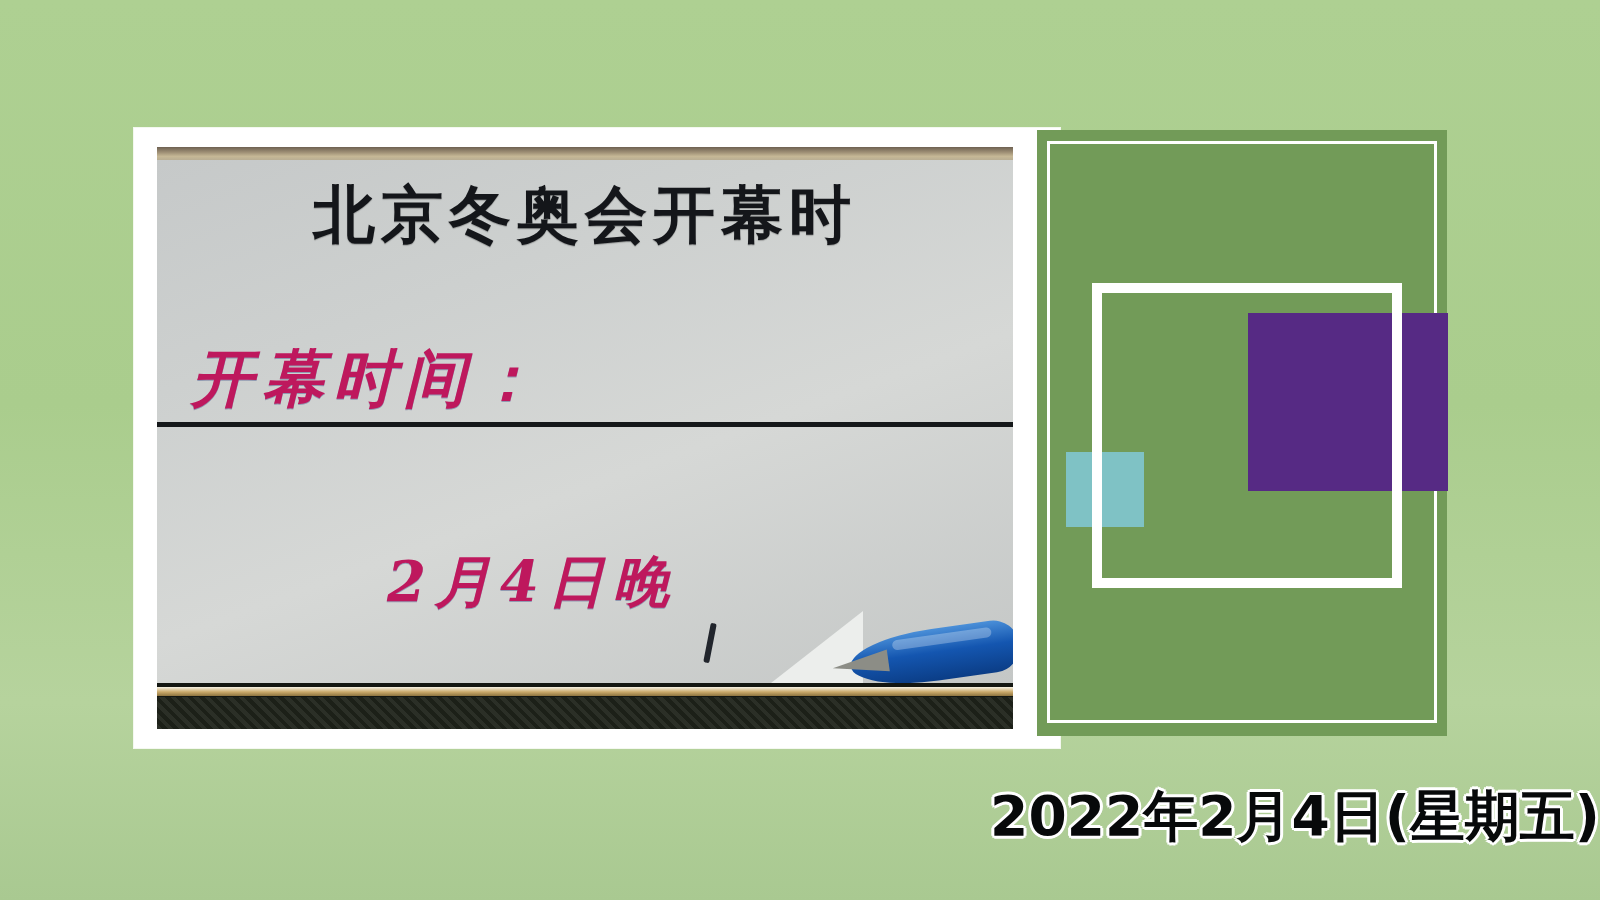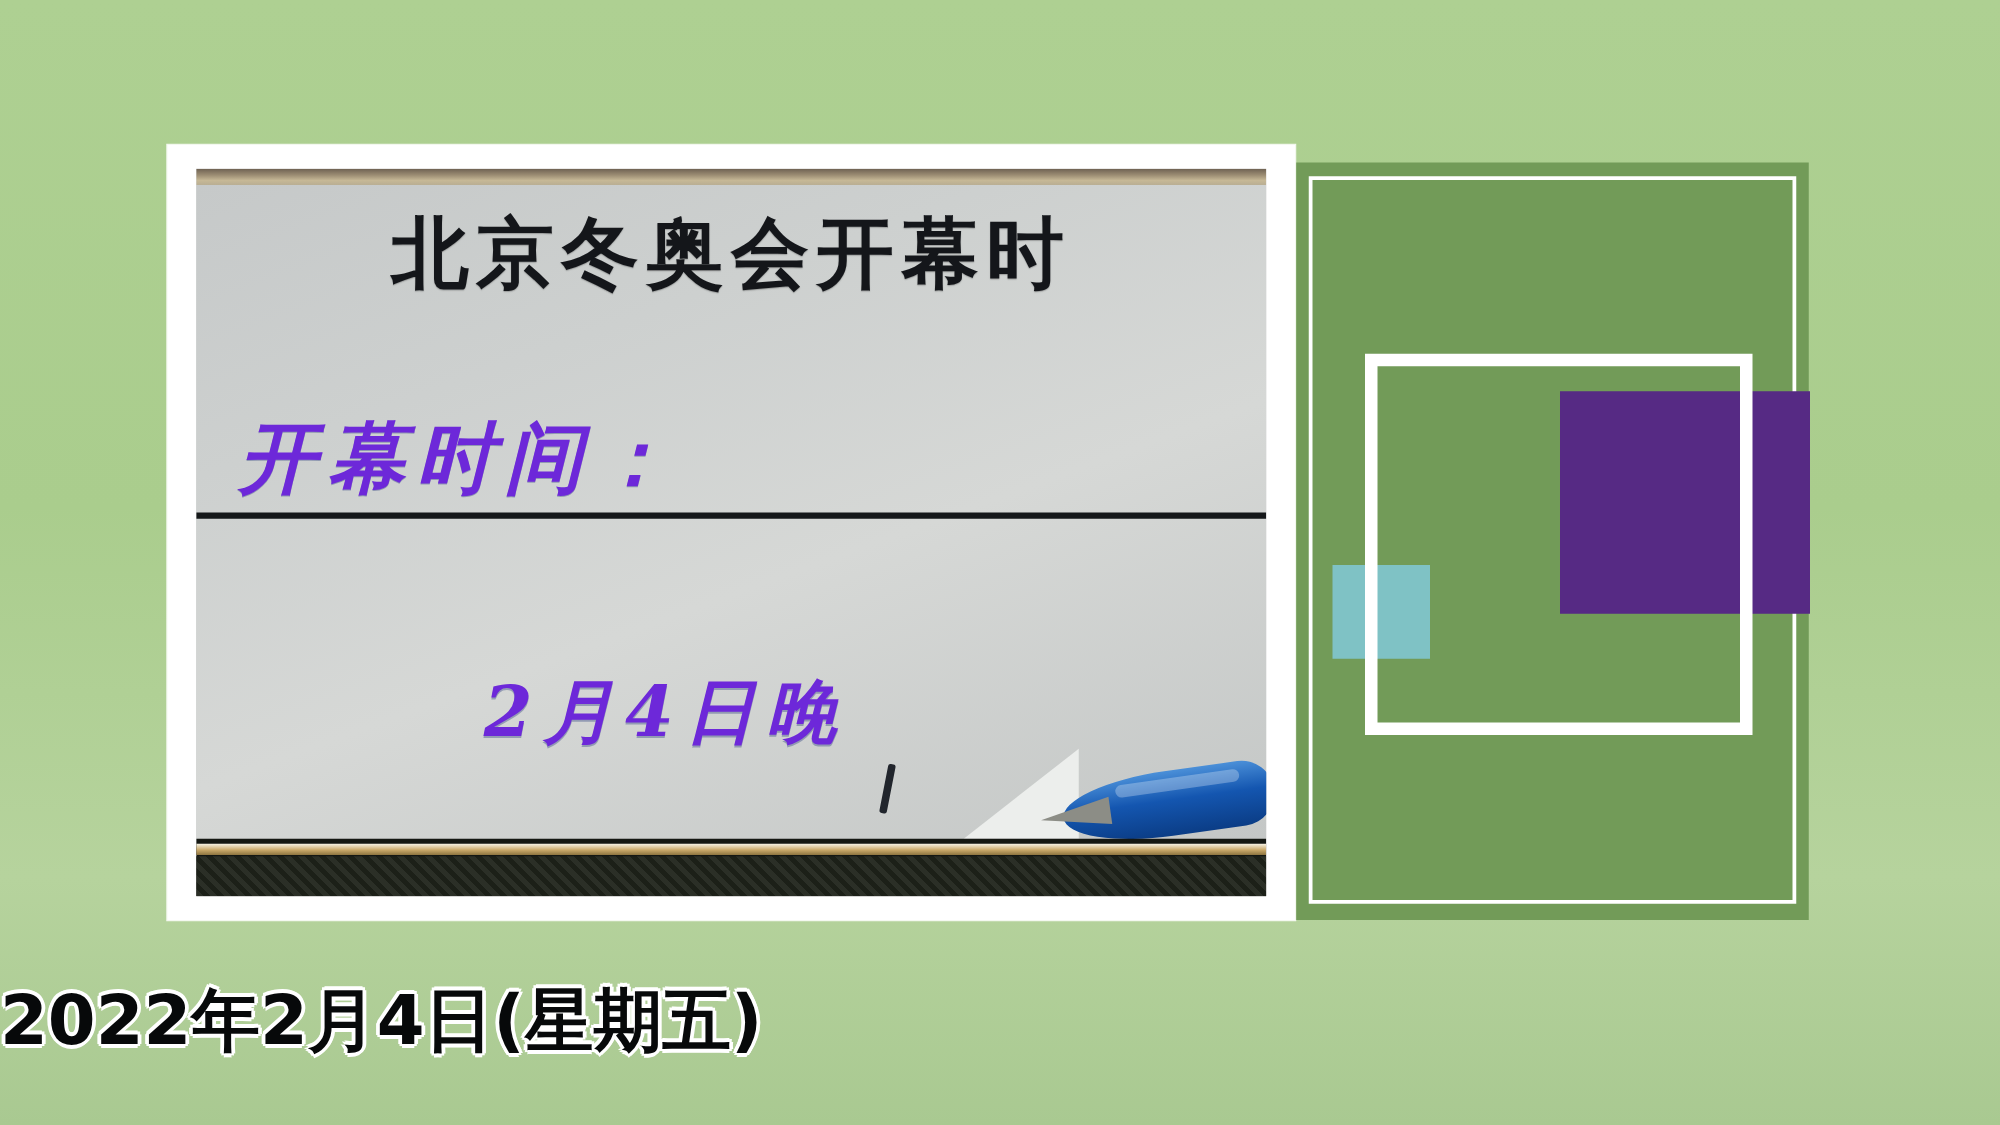--- a/index.html
+++ b/index.html
@@ -13,25 +13,26 @@
     height: 900px;
     overflow: hidden;
     font-family: "Liberation Sans", "DejaVu Sans", sans-serif;
     background: linear-gradient(180deg, #aed092 0%, #aacd8d 45%, #b6d39d 78%, #a9c991 100%);
   }
 
   
   .photo-card {
     position: absolute;
     left: 134px;
-    top: 116px;
+    top: 128px;
     width: 902px;
     height: 620px;
     background: #ffffff;
     box-shadow: 0 0 0 1px rgba(255,255,255,0.85);
+    padding-left: 24px;
   }
   .photo-inner {
     position: absolute;
     left: 23px;
     top: 19px;
     width: 856px;
     height: 582px;
     overflow: hidden;
     background: #c9cbca;
   }
@@ -74,21 +75,21 @@
     color: #14161a;
     font-family: "DejaVu Serif", "Liberation Serif", serif;
     font-weight: 700;
     letter-spacing: 6px;
     text-shadow: 0 1px 1px rgba(0,0,0,0.25);
   }
   .wb-print.l1 { top: 26px;  font-size: 62px; }
   .wb-print.l2 { top: 118px; font-size: 62px; }
   .wb-hand {
     position: absolute;
-    color: #6d28d9;
+    color: #be185d;
     font-family: "DejaVu Serif", "Liberation Serif", serif;
     font-style: italic;
     font-weight: 600;
     letter-spacing: 9px;
     text-shadow: 0 1px 0 rgba(30,50,120,0.35);
   }
   .wb-hand.h1 { left: 34px;  top: 190px; font-size: 62px; }
   .wb-hand.h2 { left: 230px; top: 398px; font-size: 56px; }
 
   .pen {
@@ -195,21 +196,21 @@
        2px 0 0 #ffffff, -2px 0 0 #ffffff,
        0 2px 0 #ffffff, 0 -2px 0 #ffffff;
   }
 
   
   .caption {
     position: absolute;
     left: 0;
     right: 0;
     top: 780px;
-    text-align: left;
+    text-align: right;
     font-family: "DejaVu Sans", "Liberation Sans", sans-serif;
     font-weight: 700;
     font-size: 55px;
     letter-spacing: 0px;
     color: #07090a;
     text-shadow:
       3px 0 0 #ffffff, -3px 0 0 #ffffff,
       0 3px 0 #ffffff, 0 -3px 0 #ffffff,
       2px 2px 0 #ffffff, -2px 2px 0 #ffffff,
       2px -2px 0 #ffffff, -2px -2px 0 #ffffff;

